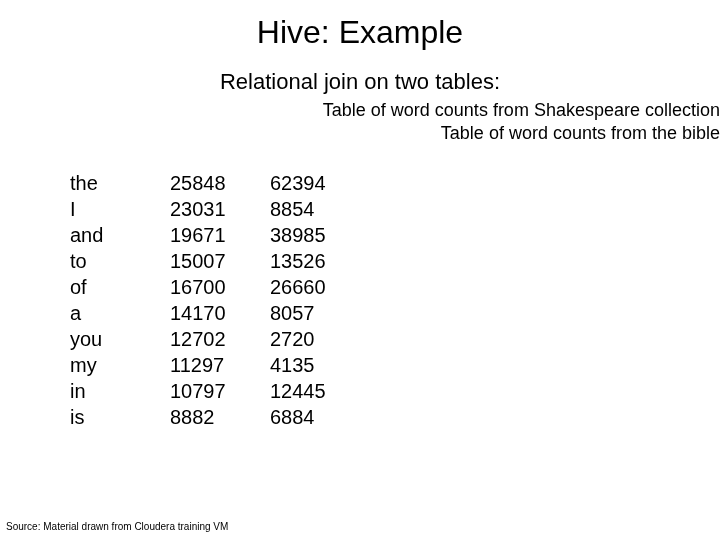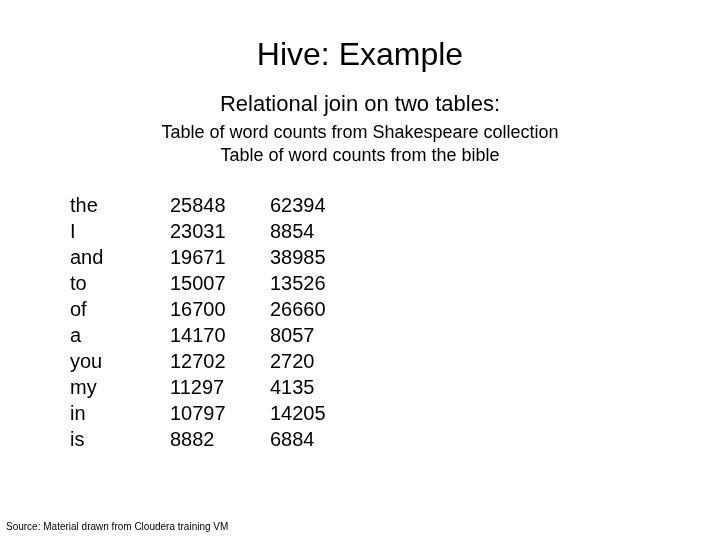--- a/index.html
+++ b/index.html
@@ -14,30 +14,30 @@
   .slide {
     position: relative;
     width: 720px;
     height: 540px;
     box-sizing: border-box;
   }
   .title {
     text-align: center;
     font-size: 32px;
     font-weight: 400;
-    padding-top: 36px;
+    padding-top: 14px;
   }
   .subtitle {
     text-align: center;
     font-size: 22px;
     font-weight: 400;
     margin-top: 18px;
   }
   .desc {
-    text-align: center;
+    text-align: right;
     font-size: 18px;
     line-height: 1.25;
     margin-top: 4px;
   }
   .sql {
     font-size: 16px;
     line-height: 1.25;
     margin: 28px 0 0 70px;
     white-space: pre;
   }
@@ -97,19 +97,19 @@
 <span>10797</span>
 <span>8882</span></div>
     <div class="col col-kfreq"><span>62394</span>
 <span>8854</span>
 <span>38985</span>
 <span>13526</span>
 <span>26660</span>
 <span>8057</span>
 <span>2720</span>
 <span>4135</span>
-<span>14205</span>
+<span>12445</span>
 <span>6884</span></div>
   </div>
 
   <div class="source">Source: Material drawn from Cloudera training VM</div>
 
 </div>
 
 </body></html>

